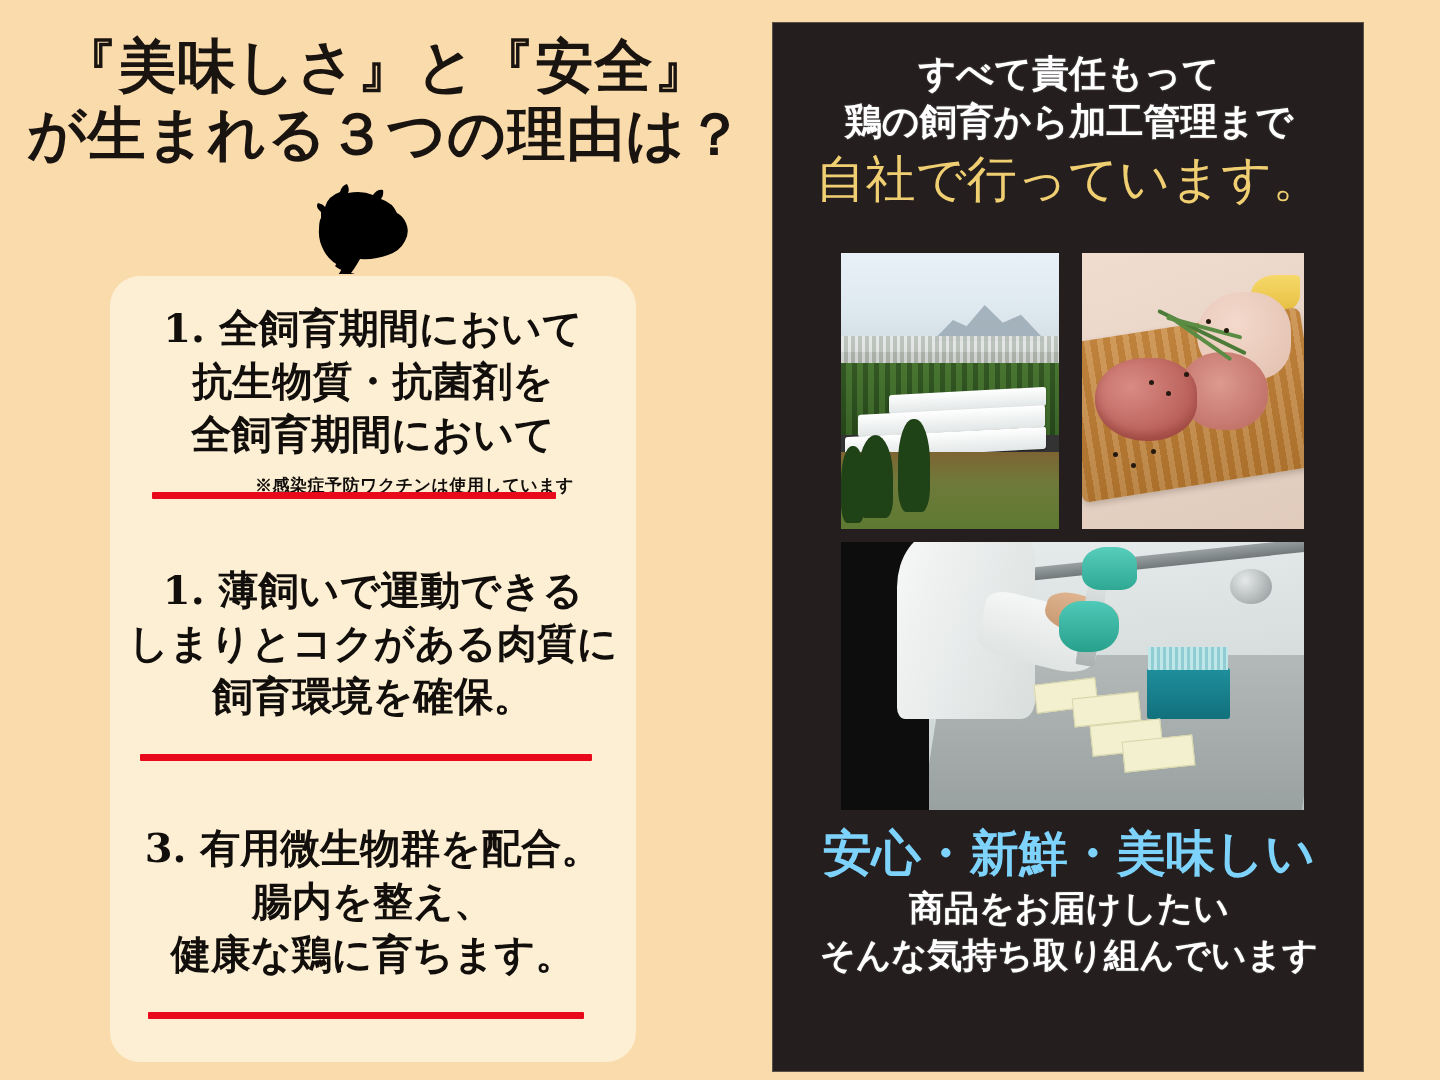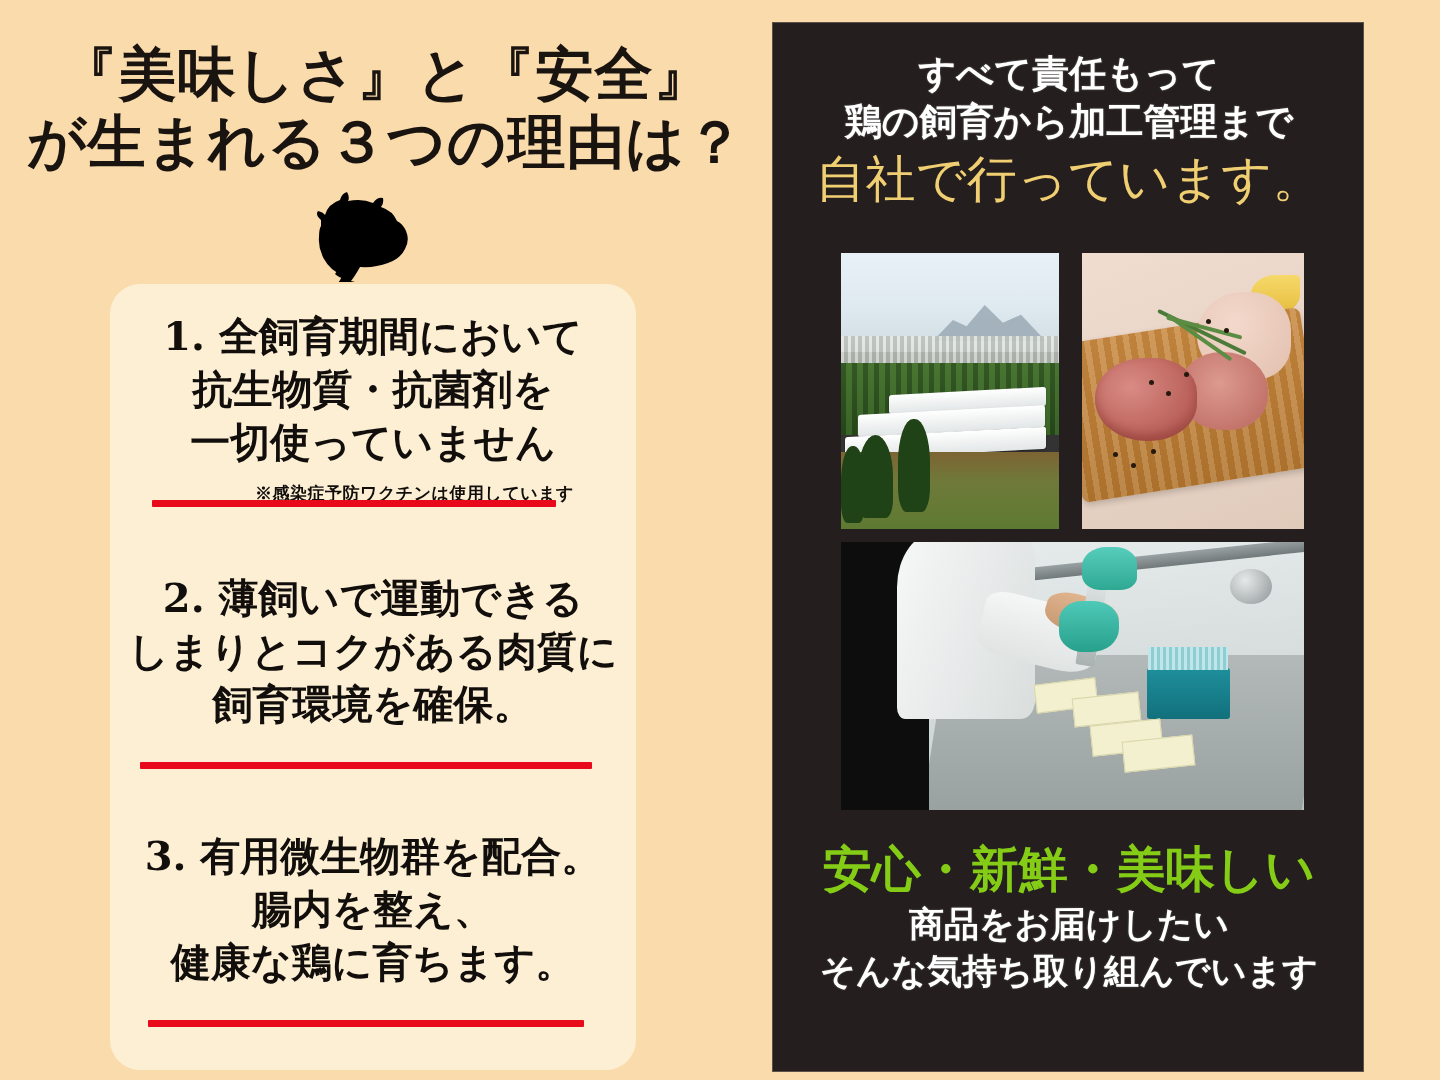--- a/index.html
+++ b/index.html
@@ -6,21 +6,21 @@
   body{
     width:1440px;height:1080px;
     background:#FADBAB;
     font-family:"DejaVu Serif", serif;
     overflow:hidden;
     position:relative;
   }
 
   
   #left-column{
-    position:absolute;left:0;top:12px;width:772px;height:998px;
+    position:absolute;left:0;top:4px;width:772px;height:998px;
   }
 
   #headline{
     position:absolute;left:0;top:28px;width:772px;
     text-align:center;color:#1A1411;
     font-weight:700;line-height:1.18;
     font-size:58px;letter-spacing:1px;
     font-family:"DejaVu Serif", serif;
   }
   #headline .hl-line{display:block;white-space:nowrap;}
@@ -168,22 +168,22 @@
   .plate-1{left:42%;top:52%;width:13%;height:10%;transform:rotate(-7deg);}
   .plate-2{left:50%;top:57%;width:14%;height:10%;transform:rotate(-6deg);}
   .plate-3{left:54%;top:67%;width:15%;height:11%;transform:rotate(-6deg);}
   .plate-4{left:61%;top:73%;width:15%;height:11%;transform:rotate(-6deg);}
   .lab-pipette{position:absolute;left:52%;top:14%;width:4%;height:32%;
     background:linear-gradient(#dfe4e4,#aab1b1);transform:rotate(9deg);border-radius:2px;}
 
   
   #panel-footer{position:absolute;left:0;top:800px;width:592px;text-align:center;}
   .footer-gold{
-    display:block;white-space:nowrap;color:#84cc16;font-weight:700;
-    font-size:49px;line-height:1.26;font-family:"DejaVu Serif", serif;margin-top:16px;
+    display:block;white-space:nowrap;color:#7dd3fc;font-weight:700;
+    font-size:49px;line-height:1.26;font-family:"DejaVu Serif", serif;
   }
   .footer-white{
     display:block;white-space:nowrap;color:#FFFFFF;font-weight:700;
     font-size:35px;line-height:1.34;font-family:"DejaVu Serif", serif;
     text-shadow:0 0 2px rgba(255,255,255,.3);
   }
 </style>
 </head>
 <body>
 
@@ -199,27 +199,27 @@
       <path fill="#000000" d="M18 30 q-6 -5 -3 -9 q5 1 7 4 q3 -11 15 -15 q2 -7 7 -8 q3 5 1 9 q14 -3 25 2 q4 -6 10 -5 q1 6 -2 9 q12 4 16 14 q6 3 9 10 q4 9 -1 18 q-5 10 -17 14 q-13 5 -28 4 q-5 9 -9 14 q6 1 9 4 q-1 3 -6 2 q-6 -1 -10 -4 q-3 4 -7 6 q-3 -2 0 -5 q4 -4 5 -9 q-12 -5 -18 -16 q-6 -11 -5 -22 q0 -8 2 -11 z"></path>
       <path fill="#000000" d="M44 74 q-1 7 -4 11 q5 0 9 2 q-1 3 -6 2 q-7 -1 -11 -5 q4 -5 6 -11 z"></path>
     </svg>
   </div>
 
   <div id="reasons-card">
 
     <div class="reason-block" id="reason-1">
       <span class="reason-line">1. 全飼育期間において</span>
       <span class="reason-line">抗生物質・抗菌剤を</span>
-      <span class="reason-line">一切使っていません</span>
+      <span class="reason-line">全飼育期間において</span>
       <span class="underline-bar"></span>
       <span class="reason-note">※感染症予防ワクチンは使用しています</span>
     </div>
 
     <div class="reason-block" id="reason-2">
-      <span class="reason-line">2. 薄飼いで運動できる</span>
+      <span class="reason-line">1. 薄飼いで運動できる</span>
       <span class="reason-line">しまりとコクがある肉質に</span>
       <span class="reason-line">飼育環境を確保。</span>
       <span class="underline-bar"></span>
     </div>
 
     <div class="reason-block" id="reason-3">
       <span class="reason-line">3. 有用微生物群を配合。</span>
       <span class="reason-line">腸内を整え、</span>
       <span class="reason-line">健康な鶏に育ちます。</span>
       <span class="underline-bar"></span>

